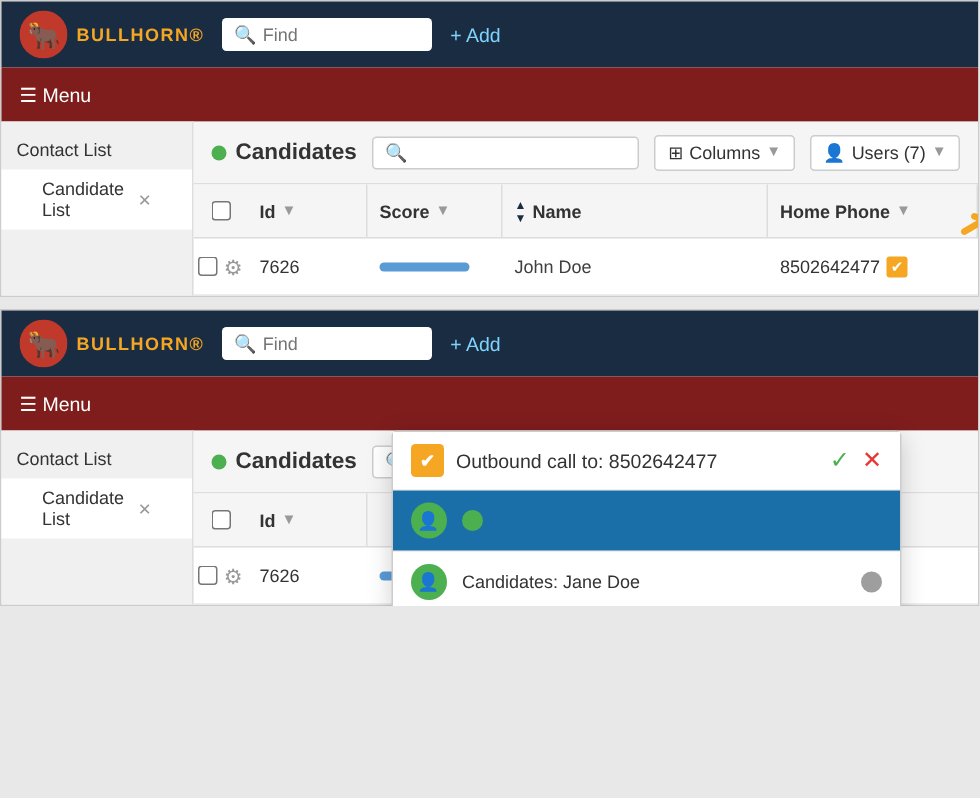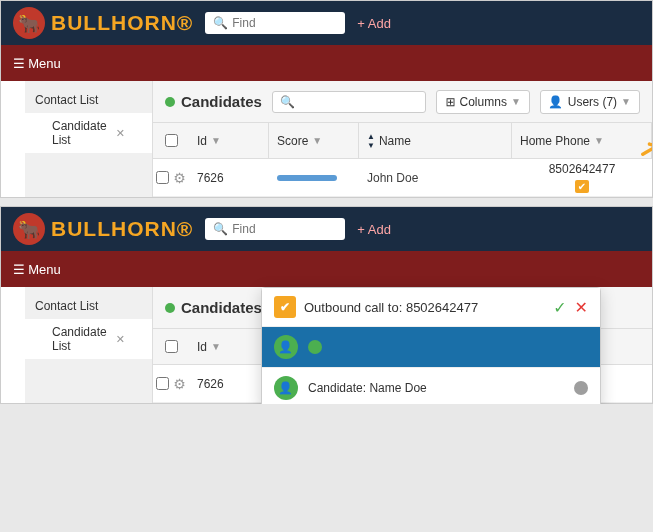--- a/index.html
+++ b/index.html
@@ -21,21 +21,21 @@
       display: flex;
       align-items: center;
       gap: 6px;
     }
     .bull-icon {
       width: 32px;
       height: 32px;
     }
     .brand-text {
       color: #fff;
-      font-size: 21px;
+      font-size: 12px;
       font-weight: bold;
       letter-spacing: 1px;
     }
     .brand-text span { color: #f5a623; }
     .nav-find {
       display: flex;
       align-items: center;
       background: #fff;
       border-radius: 3px;
       padding: 4px 8px;
@@ -43,21 +43,21 @@
       flex: 0 0 140px;
     }
     .nav-find input {
       border: none;
       outline: none;
       font-size: 12px;
       width: 100px;
       background: transparent;
     }
     .nav-add {
-      color: #fca5a5;
+      color: #7dd3fc;
       font-size: 13px;
       display: flex;
       align-items: center;
       gap: 4px;
       cursor: pointer;
     }
 
     
     .subnav {
       background: #7f1d1d;
@@ -125,21 +125,20 @@
       border-radius: 3px;
       background: #fff;
       cursor: pointer;
       font-size: 12px;
       color: #333;
     }
 
     
     .main-area {
       display: flex;
-      margin-left: 24px;
     }
     .sidebar {
       width: 128px;
       background: #f0f0f0;
       border-right: 1px solid #ddd;
       padding: 6px 0;
       flex-shrink: 0;
     }
     .sidebar-item {
       padding: 6px 10px;
@@ -169,21 +168,21 @@
       border-bottom: 1px solid #ddd;
       height: 36px;
     }
     .th-checkbox { width: 36px; display: flex; align-items: center; justify-content: center; }
     .th-cell {
       display: flex;
       align-items: center;
       gap: 4px;
       padding: 0 8px;
       font-size: 12px;
-      font-weight: normal;
+      font-weight: bold;
       color: #333;
       border-right: 1px solid #ddd;
       height: 100%;
     }
     .th-id { width: 80px; }
     .th-score { width: 90px; }
     .th-name { flex: 1; }
     .th-phone { width: 140px; }
     .dropdown-arrow { color: #999; font-size: 10px; }
     .sort-arrows { display: flex; flex-direction: column; font-size: 8px; color: #1a2c42; }
@@ -196,21 +195,21 @@
     }
     .td-checkbox { width: 36px; display: flex; align-items: center; justify-content: center; gap: 4px; }
     .td-cell {
       padding: 0 8px;
       font-size: 12px;
       color: #333;
     }
     .td-id { width: 80px; }
     .td-score { width: 90px; }
     .td-name { flex: 1; color: #404040; cursor: pointer; }
-    .td-phone { width: 140px; display: flex; align-items: center; gap: 4px; flex-direction: column; }
+    .td-phone { width: 140px; display: flex; align-items: center; gap: 4px; }
     .score-bar {
       background: #5b9bd5;
       height: 6px;
       border-radius: 3px;
       width: 60px;
     }
     .phone-badge {
       background: #f5a623;
       color: #fff;
       border-radius: 2px;
@@ -503,17 +502,17 @@
       <span class="popup-title">Outbound call to: 8502642477</span>
       <span class="popup-check">✓</span>
       <span class="popup-close">✕</span>
     </div>
     <div class="popup-item selected">
       <div class="popup-item-icon">👤</div>
       <div class="popup-item-status status-green"></div>
     </div>
     <div class="popup-item">
       <div class="popup-item-icon">👤</div>
-      <span class="popup-item-text">Candidate: Name Doe</span>
+      <span class="popup-item-text">Candidates: Jane Doe</span>
       <div class="popup-item-status status-gray"></div>
     </div>
   </div>
 </div>
 
 </body></html>

